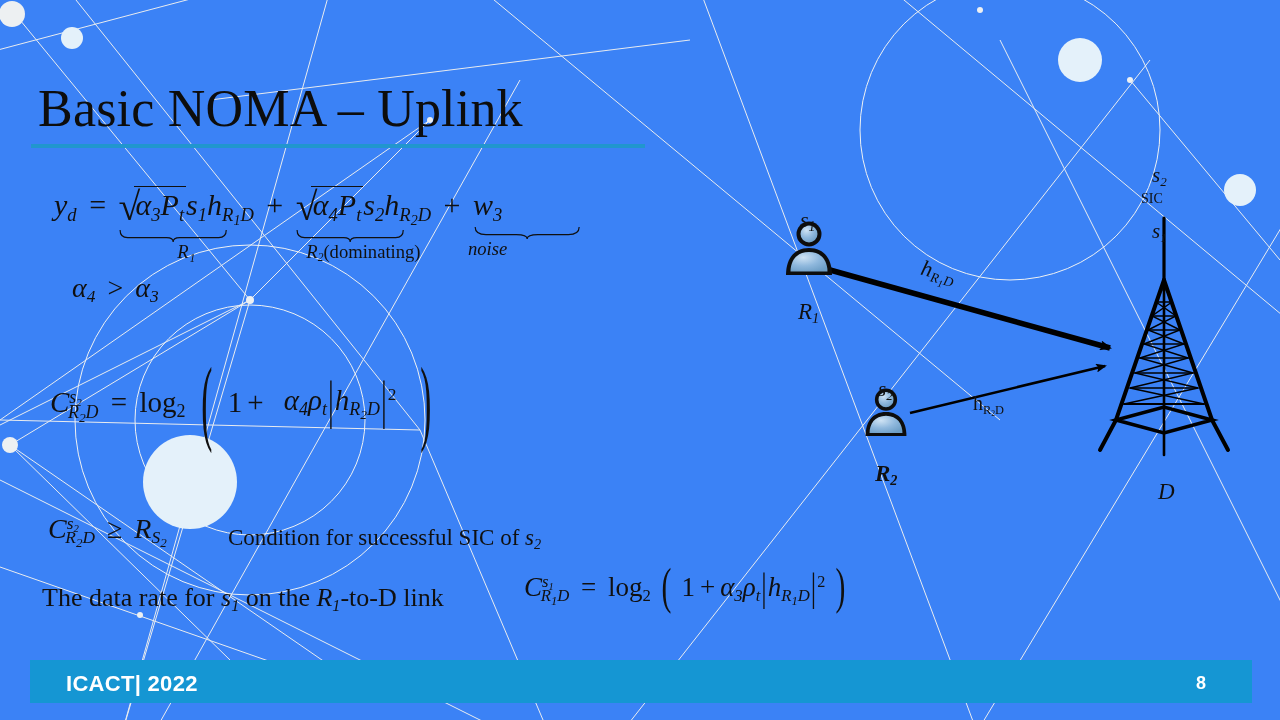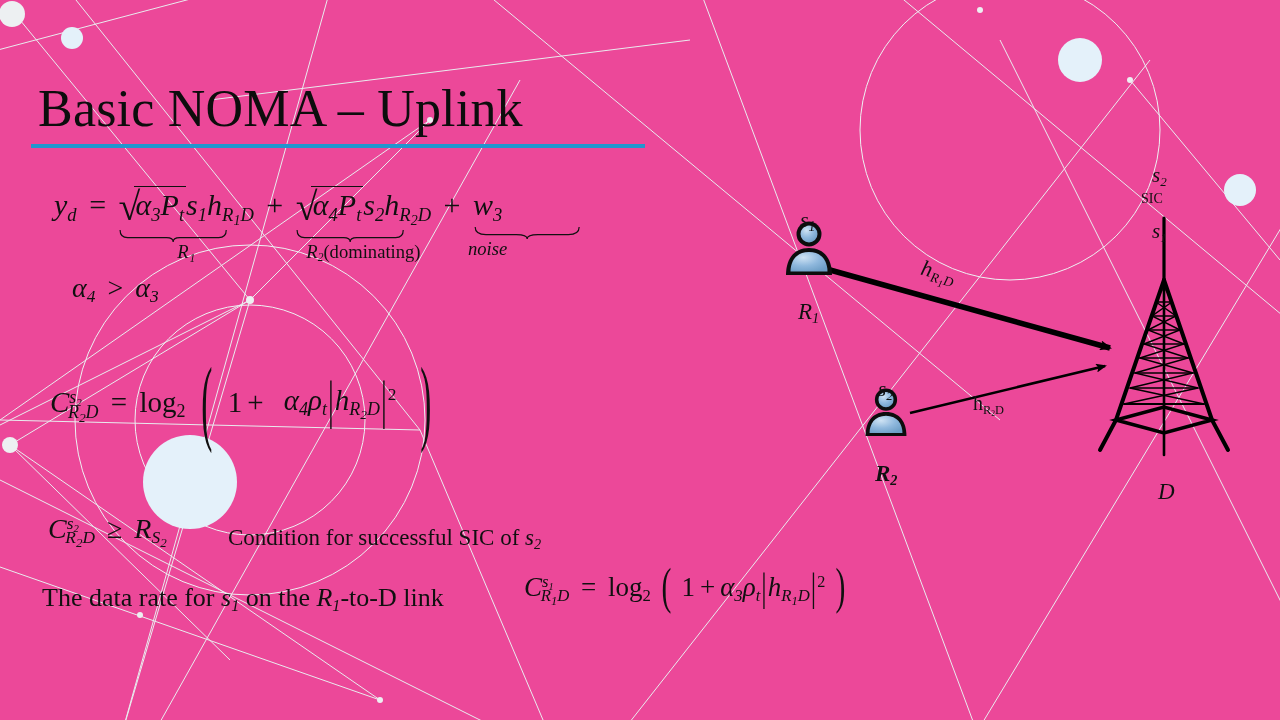--- a/index.html
+++ b/index.html
@@ -8,21 +8,21 @@
     background: #ffffff;
   }
   body {
     font-family: "Liberation Serif", "DejaVu Serif", serif;
   }
   #slide {
     position: relative;
     width: 1280px;
     height: 720px;
     overflow: hidden;
-    background: #ec4899;
+    background: #3b82f6;
   }
   
   #bg-watermark {
     position: absolute;
     left: 0; top: 0;
     width: 1280px; height: 720px;
     pointer-events: none;
   }
   
   #title {
@@ -456,14 +456,18 @@
     <div class="dlabel math mi" style="left:398px; top:330px; font-size:23px;">D</div>
 
     <div class="arrow-label math" style="left:165px; top:125px; font-size:22px; transform: rotate(15deg); transform-origin: left top;">
       <span class="mi">h</span><span class="sub"><span>R</span><span class="sub">1</span><span>D</span></span>
     </div>
     <div class="arrow-label math" style="left:213px; top:262px; font-size:20px;">
       <span class="mup">h</span><span class="subn"><span>R</span><span class="sub" style="font-style:normal;">2</span><span>D</span></span>
     </div>
   </div>
 
+  <div id="footer-bar">
+    <div id="footer-text">ICACT| 2022</div>
+    <div id="page-number">8</div>
+  </div>
 
 </div>
 
 </body></html>

